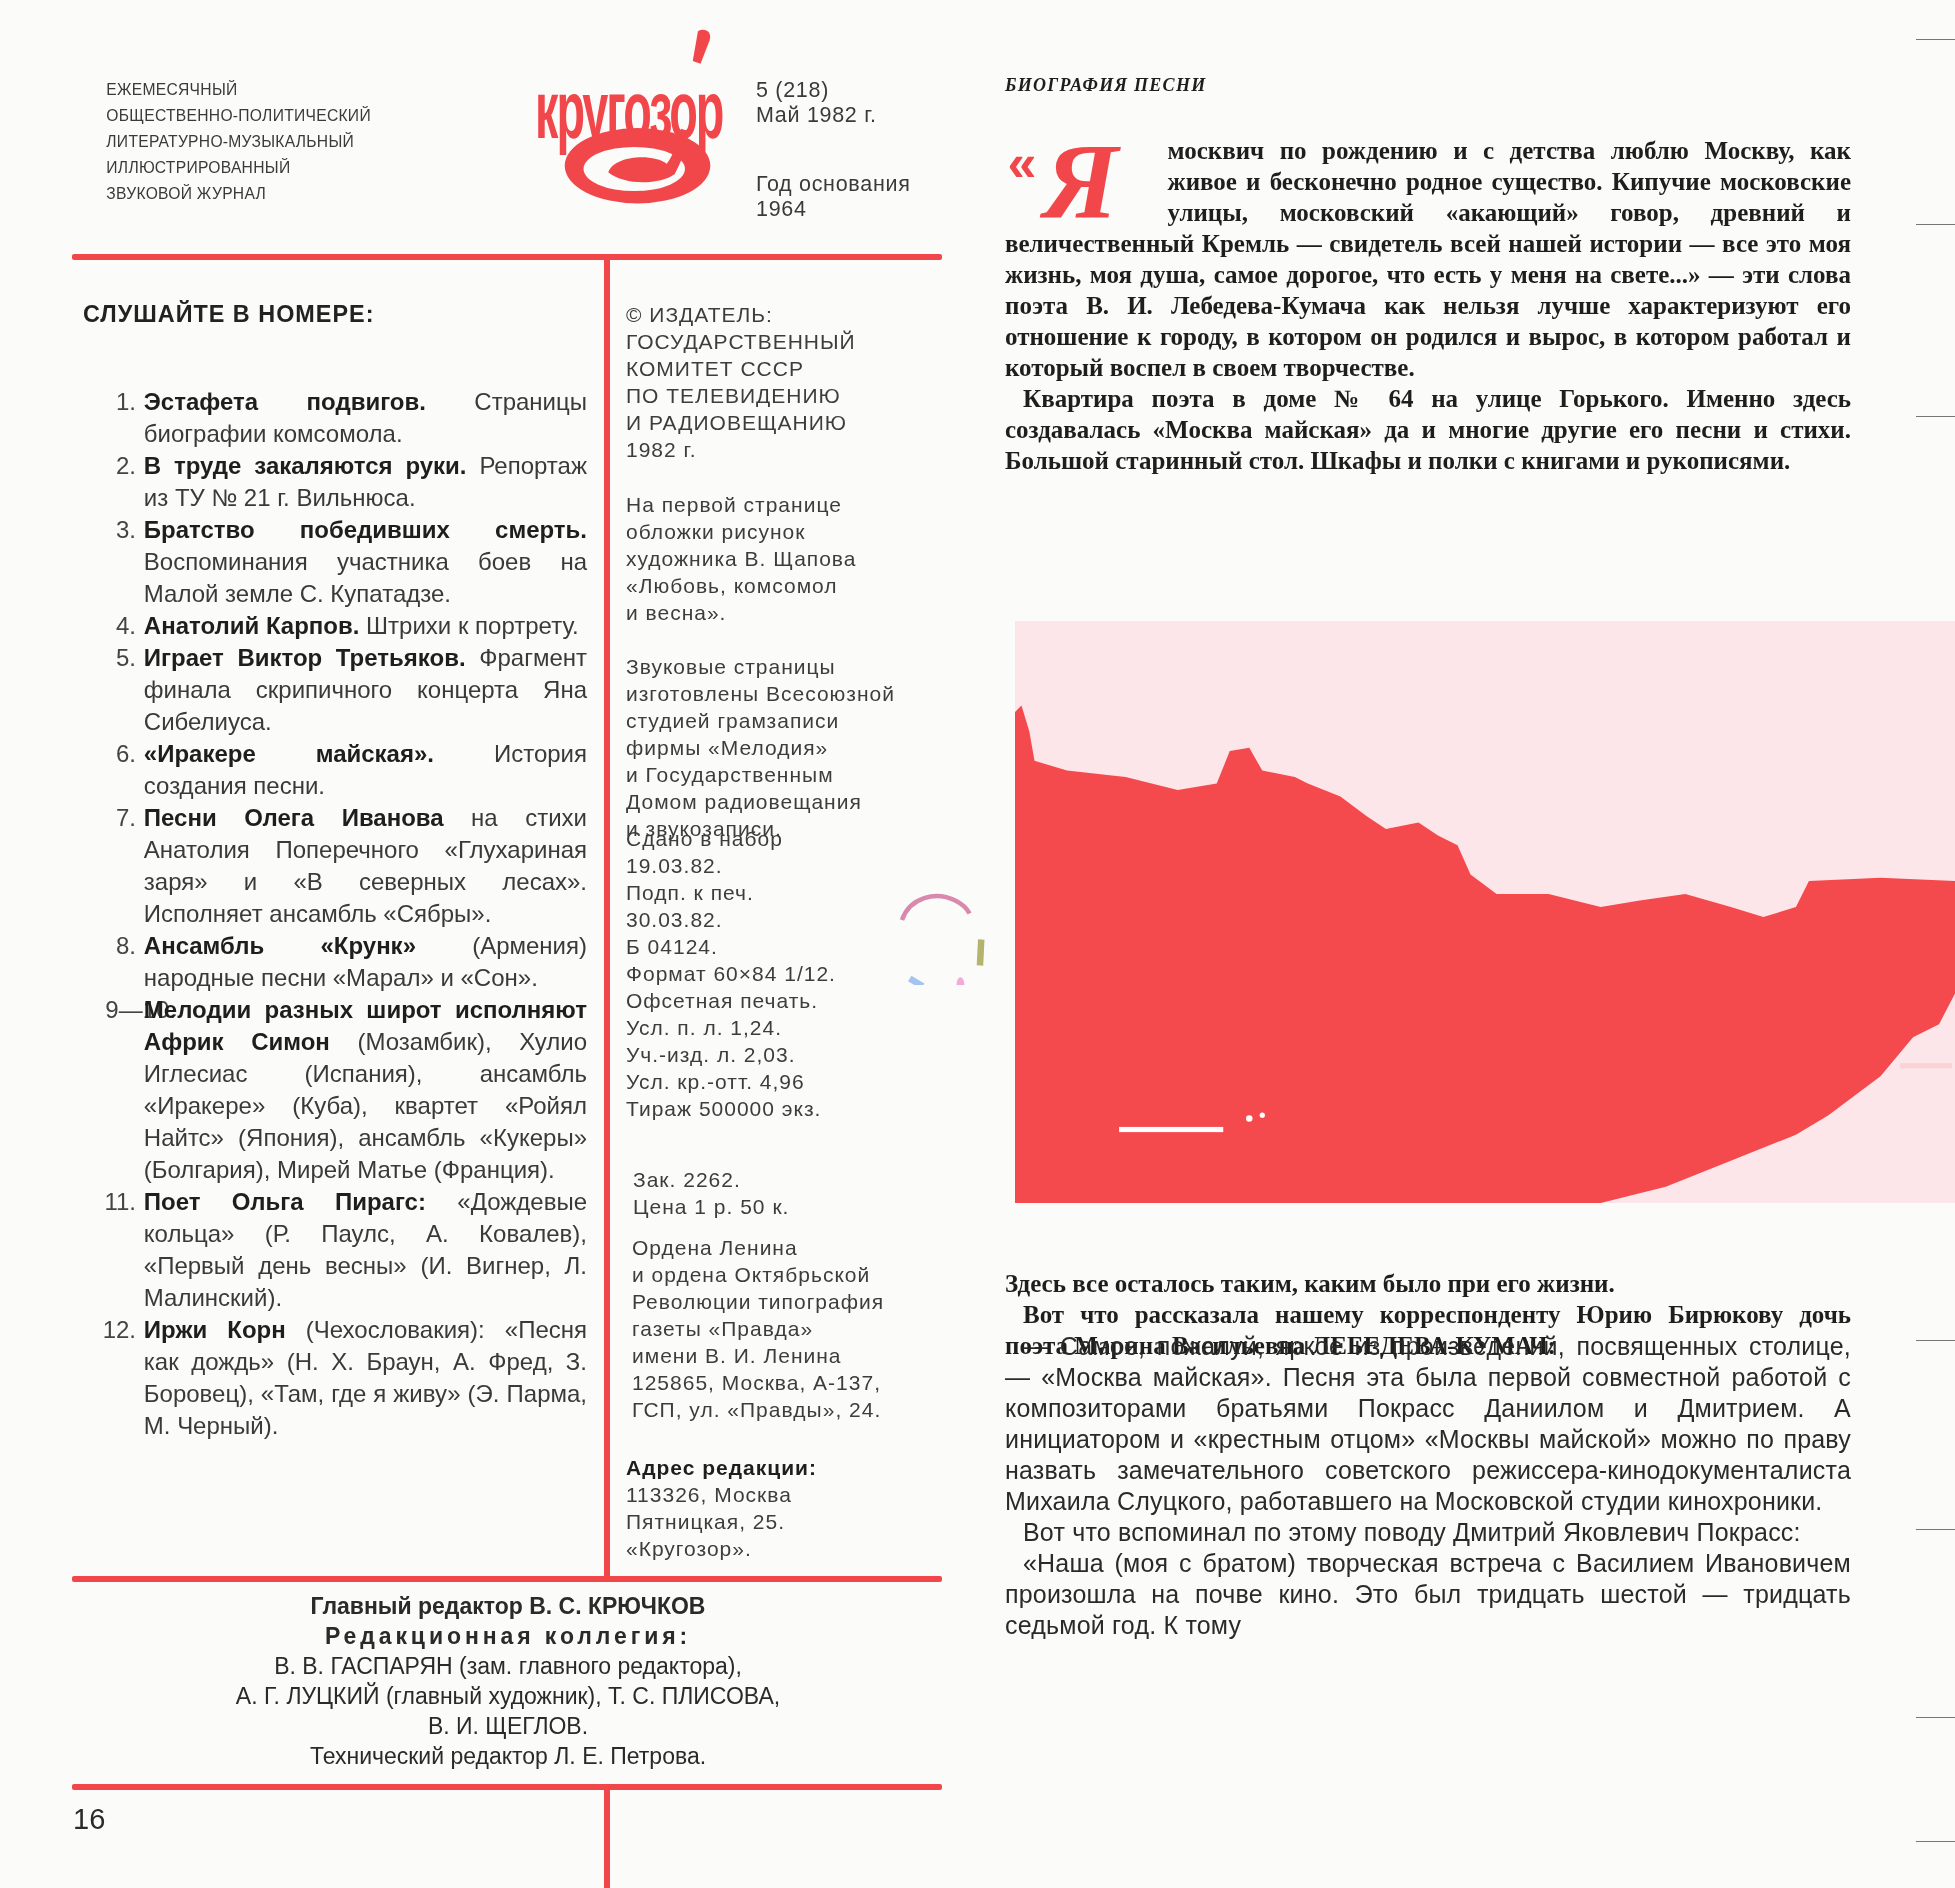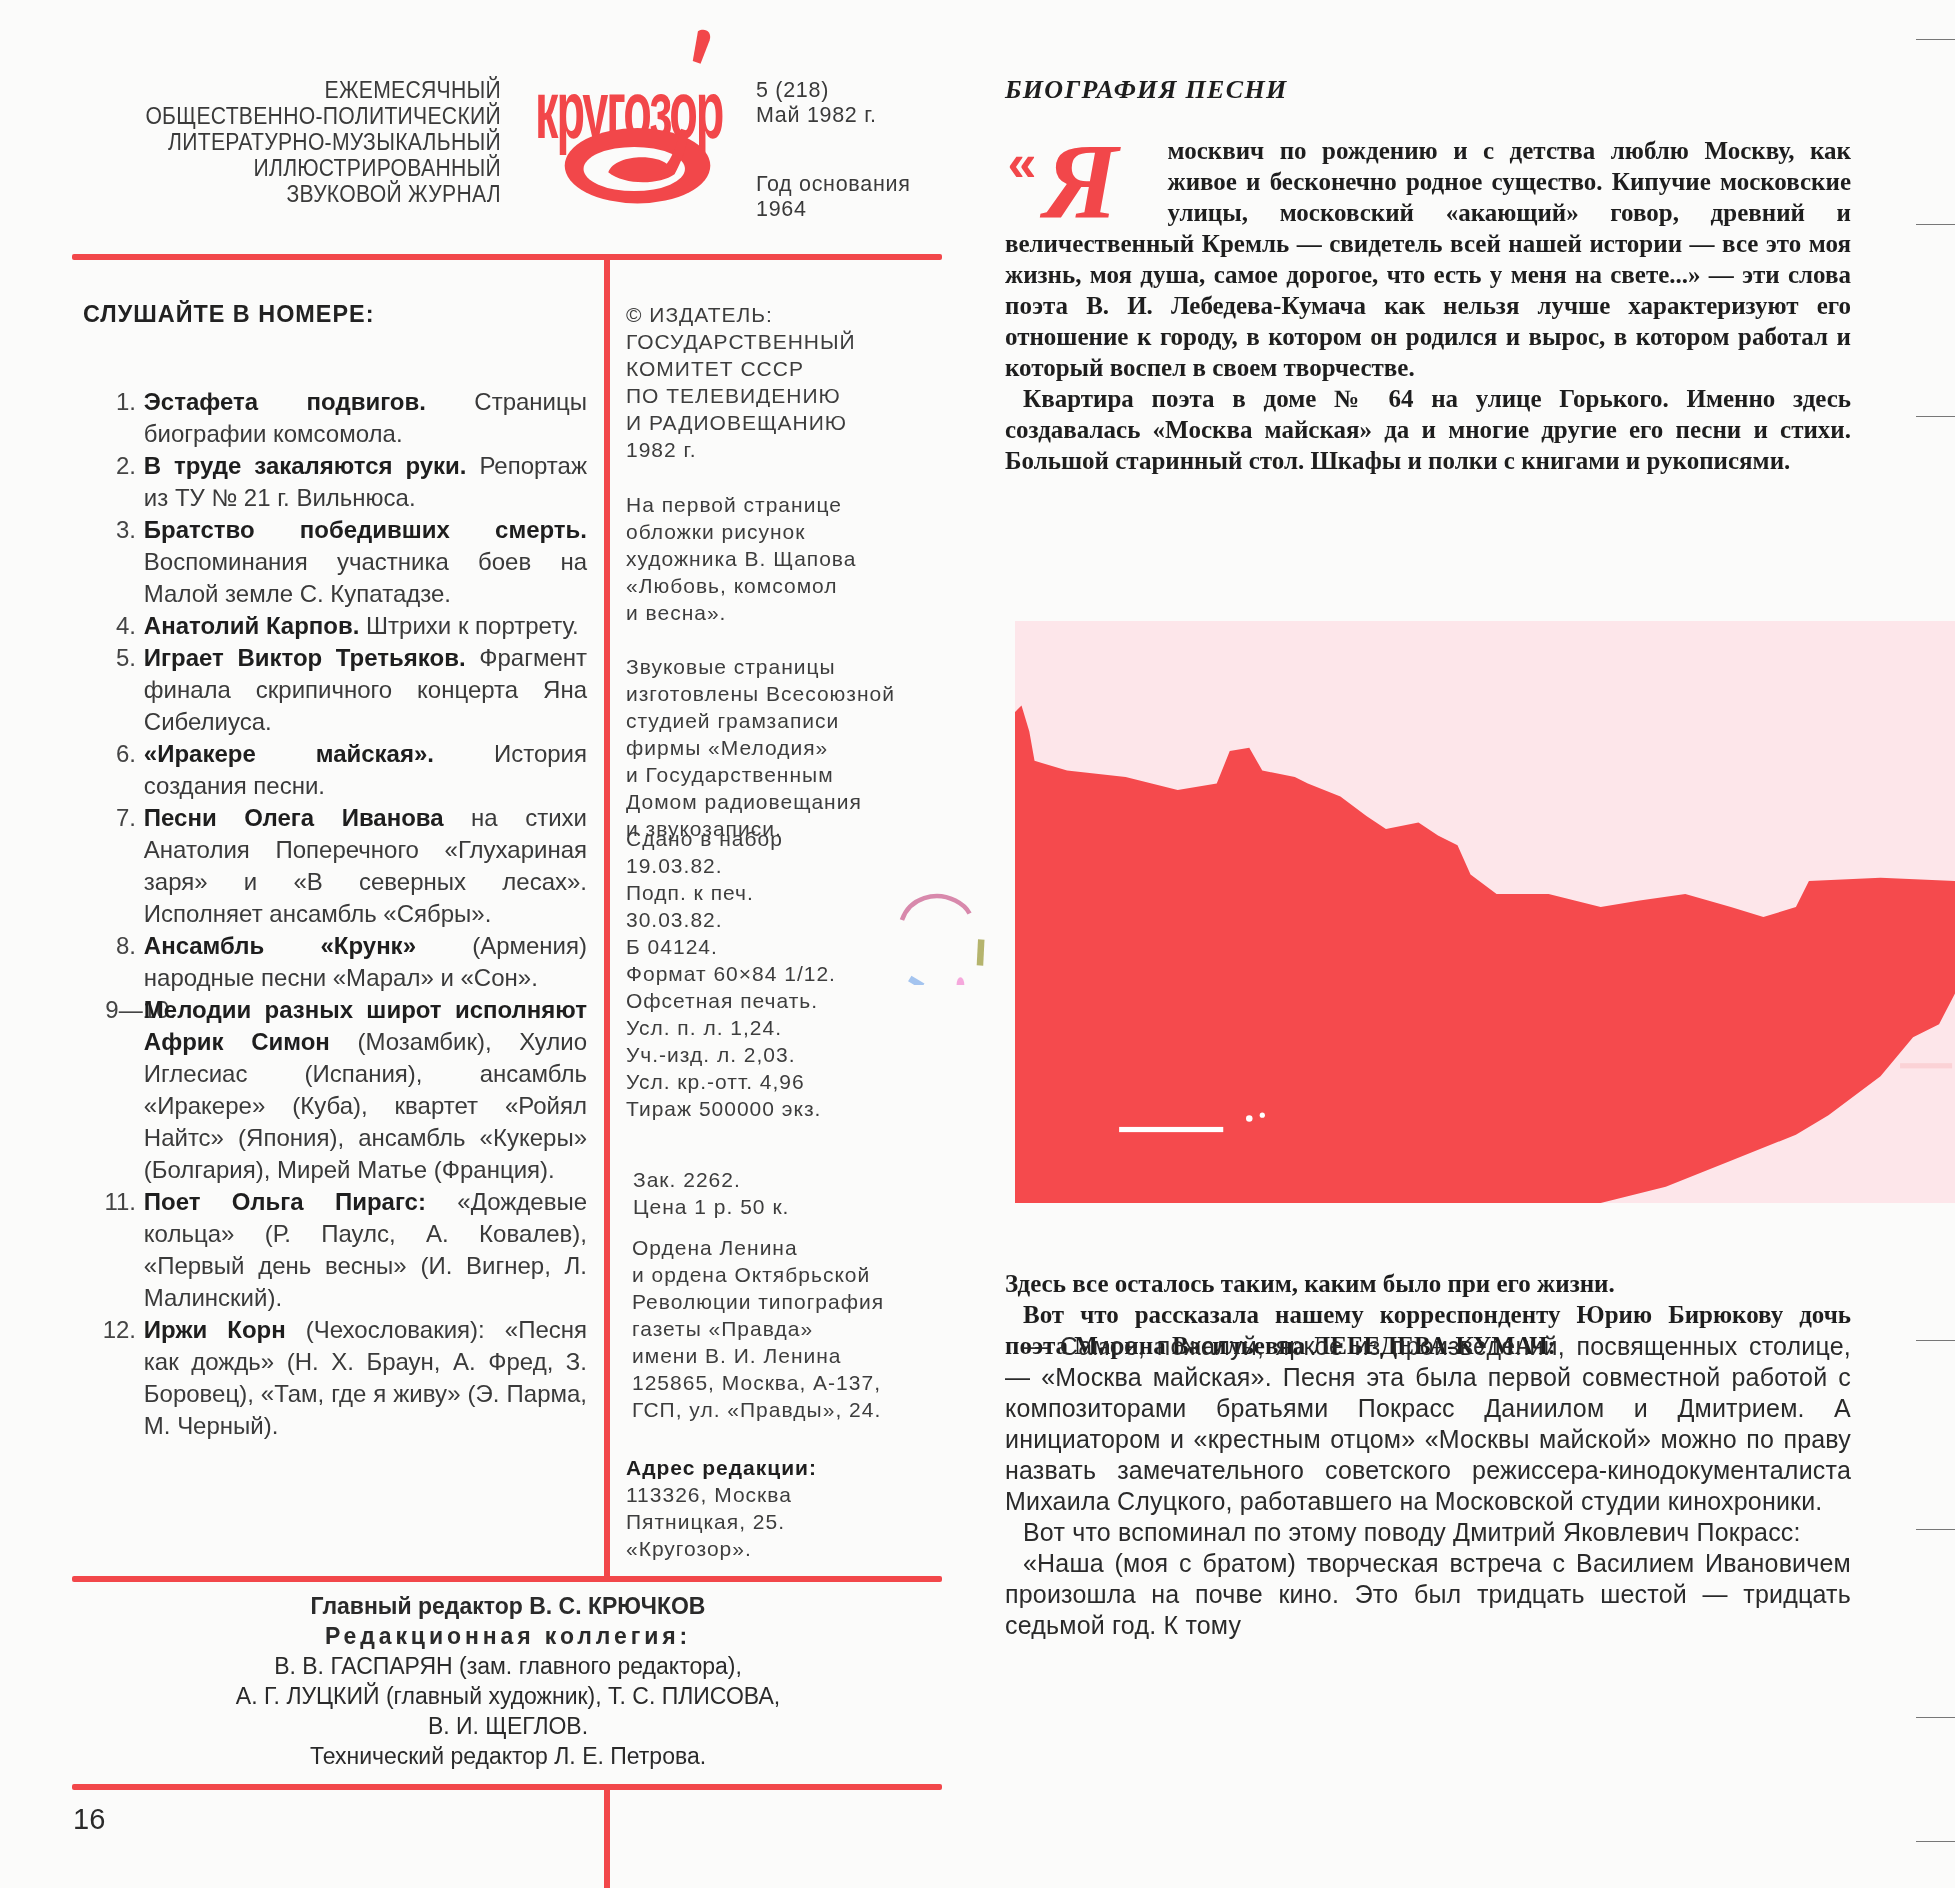--- a/index.html
+++ b/index.html
@@ -5,21 +5,21 @@
   html, body { margin:0; padding:0; }
   body {
     width:1955px; height:1889px; position:relative; overflow:hidden;
     background:#fbfbfa; color:#2a2a2a;
     font-family:"Liberation Sans", "DejaVu Sans", sans-serif;
   }
   .abs { position:absolute; }
   .red { background:#f2474a; }
 
   
-  .hdr-left { left:72px; top:77px; width:429px; text-align:right; font-size:23px; line-height:26px; color:#3a3a3a; letter-spacing:0.3px; }
+  .hdr-left { left:72px; top:77px; width:429px; text-align:left; font-size:17px; line-height:26px; color:#3a3a3a; letter-spacing:0.3px; }
   .hdr-left div { transform:scaleX(0.92); transform-origin:right; }
   .hdr-right { left:756px; top:78px; font-size:21.5px; line-height:25px; color:#3a3a3a; letter-spacing:0.7px; }
   .hdr-right .gap { height:44px; }
   .logo { left:530px; top:26px; width:202px; height:182px; }
   .logo-text { position:absolute; left:5.2px; top:38px; font-family:"Liberation Sans", sans-serif; font-weight:bold; font-size:60px; color:#f2474a; letter-spacing:-2.6px; transform:scaleX(0.78) scaleY(1.35); transform-origin:left top; }
 
   
   .hline { height:5.9px; border-radius:2px; }
   .vline { width:5.9px; }
 
@@ -36,21 +36,21 @@
   .mid p { margin:0; }
 
   
   .board { left:72px; top:1591px; width:872px; text-align:center; font-size:23px; line-height:30px; color:#2a2a2a; }
   .board .b { font-weight:bold; }
   .board .spaced { letter-spacing:3.9px; font-weight:bold; }
   .page-num { left:73px; top:1803px; font-size:29px; color:#2a2a2a; }
 
   
   .rc { left:1005px; width:846px; }
-  .section-title { left:1005px; top:75px; font-family:"Liberation Serif", "DejaVu Serif", serif; font-style:italic; font-weight:bold; font-size:26px; letter-spacing:1.3px; color:#1e1e1e; }
+  .section-title { left:1005px; top:75px; font-family:"Liberation Serif", "DejaVu Serif", serif; font-style:italic; font-weight:bold; font-size:18px; letter-spacing:1.3px; color:#1e1e1e; }
   .serif-body { font-family:"Liberation Serif", "DejaVu Serif", serif; font-weight:bold; font-size:25px; line-height:31px; text-align:justify; color:#1e1e1e; }
   .serif-body p { margin:0; }
   .indent { text-indent:18px; }
   .dropcap-box { float:left; width:156px; height:91px; position:relative; margin-right:6.5px; }
   .dropcap-quote { position:absolute; left:2.6px; top:13px; font-size:52px; font-weight:bold; color:#f2474a; font-family:"Liberation Sans", sans-serif; }
   .dropcap-letter { position:absolute; left:38px; top:-7.8px; font-size:109px; line-height:109px; font-weight:bold; font-style:italic; color:#f2474a; font-family:"Liberation Serif", serif; }
   .sans-body { font-family:"Liberation Sans", "DejaVu Sans", sans-serif; font-size:25px; line-height:31px; text-align:justify; color:#2a2a2a; letter-spacing:0.2px; }
   .sans-body p { margin:0; }
   .photo { left:1015px; top:621px; width:941px; height:582px; overflow:hidden; background:#fbe7ea; }
   .photo svg { width:100%; height:100%; display:block; }

